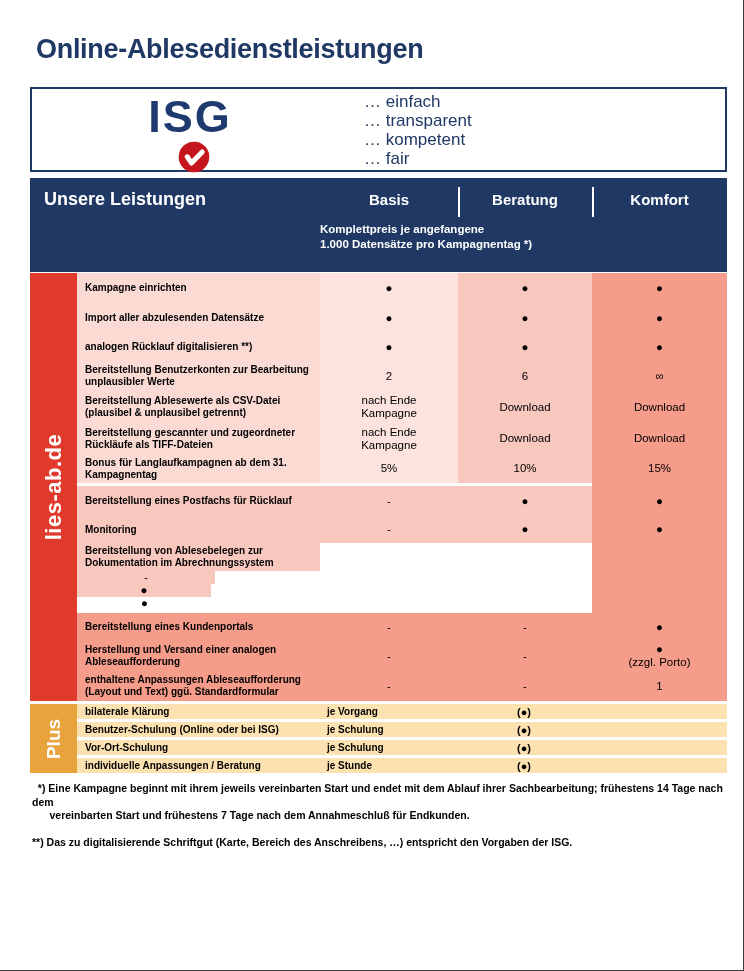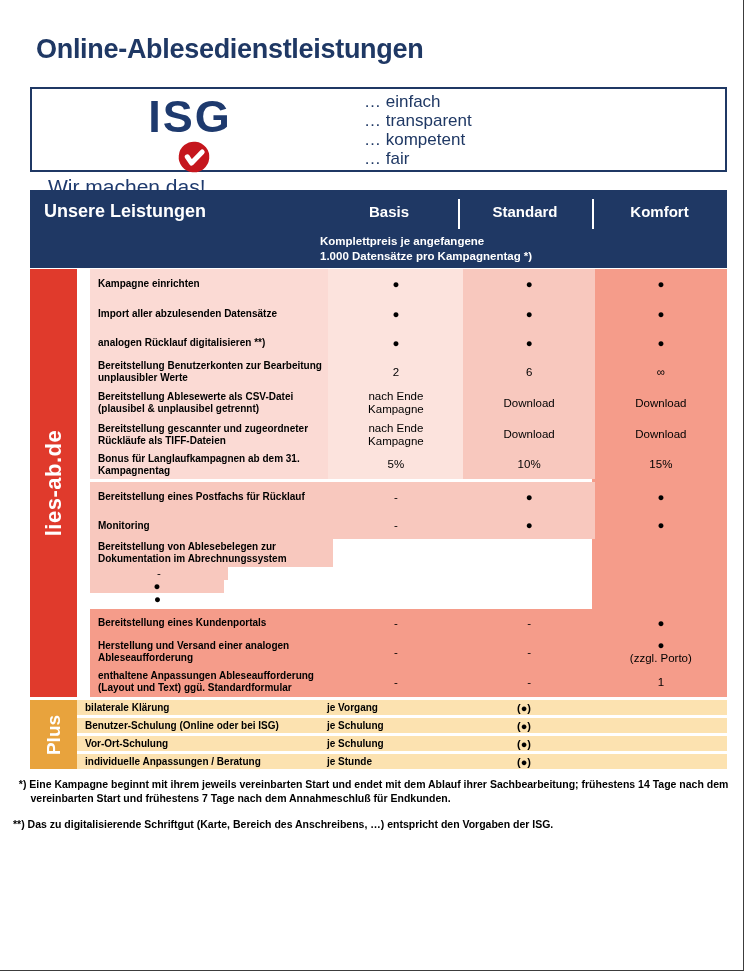--- a/index.html
+++ b/index.html
@@ -29,21 +29,21 @@
   .logo-text{
     font-size:45px; font-weight:900; color:var(--logo-navy);
     letter-spacing:2px; line-height:1;
   }
   .logo-check{margin-left:8px; display:inline-flex; transform:rotate(6deg);}
   .logo-tagline{font-size:21px; color:var(--logo-navy); margin-top:0px;}
   .slogans{margin-left:32px; padding-top:3px;}
   .slogan{font-size:17px; font-weight:normal; color:var(--navy); line-height:19px;}
   
   .band{
-    margin-left:30px; width:697px; height:78px; margin-top:18px;
+    margin-left:30px; width:697px; height:94px; margin-top:6px;
     background:var(--navy); color:#fff; position:relative;
   }
   .band-top{display:flex; align-items:center; height:38px; padding-top:4px;}
   .services{width:290px; padding-left:14px; font-size:18px; font-weight:bold;}
   .col-head{text-align:center; font-size:15px; font-weight:bold; position:relative;}
   .col-head.basis{width:138px;}
   .col-head.standard{width:134px;}
   .col-head.komfort{width:135px;}
   .col-head.standard::before, .col-head.komfort::before{
     content:""; position:absolute; left:0; top:-4px; width:2px; height:30px; background:#fff;
@@ -59,21 +59,21 @@
     position:absolute; left:50%; top:50%;
     transform:translate(-50%,-50%) rotate(-90deg);
     color:#fff; font-weight:bold; white-space:nowrap;
   }
   .side-red .v-label{font-size:22px; letter-spacing:0.5px;}
   .tbody{width:650px; position:relative;}
   .komfort-strip{
     position:absolute; top:0; right:0; width:135px; height:100%;
     background:var(--salmon); z-index:0;
   }
-  .t-row{display:flex; position:relative; z-index:1;margin-left:13px;}
+  .t-row{display:flex; position:relative; z-index:1;}
   .t-row.gap{margin-top:3px;}
   .c-label{
     width:243px; padding:2px 6px 2px 8px; font-weight:bold;
     font-size:10px; line-height:12px; display:flex; align-items:center;
   }
   .c-val{
     display:flex; align-items:center; justify-content:center;
     font-size:11.5px; line-height:13px; text-align:center; white-space:pre-line;
   }
   .c-basis{width:138px;} .c-standard{width:134px;} .c-komfort{width:135px; background:transparent;}
@@ -87,21 +87,21 @@
   .side-plus .v-label{font-size:19px;}
   .plus-body{width:650px; display:flex; flex-direction:column; gap:3px;}
   .p-row{
     min-height:15px; background:var(--plus-light); display:flex; align-items:center;
     font-weight:bold; font-size:10px; line-height:12px;
   }
   .p-label{width:250px; padding-left:8px;}
   .p-unit{width:130px;}
   .p-value{width:134px; text-align:center; font-size:11px;}
   
-  .footnotes{margin:9px 14px 0 13px;}
+  .footnotes{margin:9px 14px 0 32px;}
   .footnote{
     font-size:10.5px; font-weight:bold; line-height:13.5px;
     white-space:pre-wrap; margin-bottom:13px;
   }
 </style>
 </head>
 <body>
 
 <div class="page">
 
@@ -125,21 +125,21 @@
         <div class="slogan">… transparent</div>
         <div class="slogan">… kompetent</div>
         <div class="slogan">… fair</div>
       </div>
   </div>
 
   <div class="band">
     <div class="band-top">
       <div class="services">Unsere Leistungen</div>
       <div class="col-head basis">Basis</div>
-      <div class="col-head standard">Standard</div>
+      <div class="col-head standard">Beratung</div>
       <div class="col-head komfort">Komfort</div>
     </div>
     <div class="band-sub">
       <div>Komplettpreis je angefangene</div>
       <div>1.000 Datensätze pro Kampagnentag *)</div>
     </div>
   </div>
 
   <div class="table">
     <div class="side-red">

